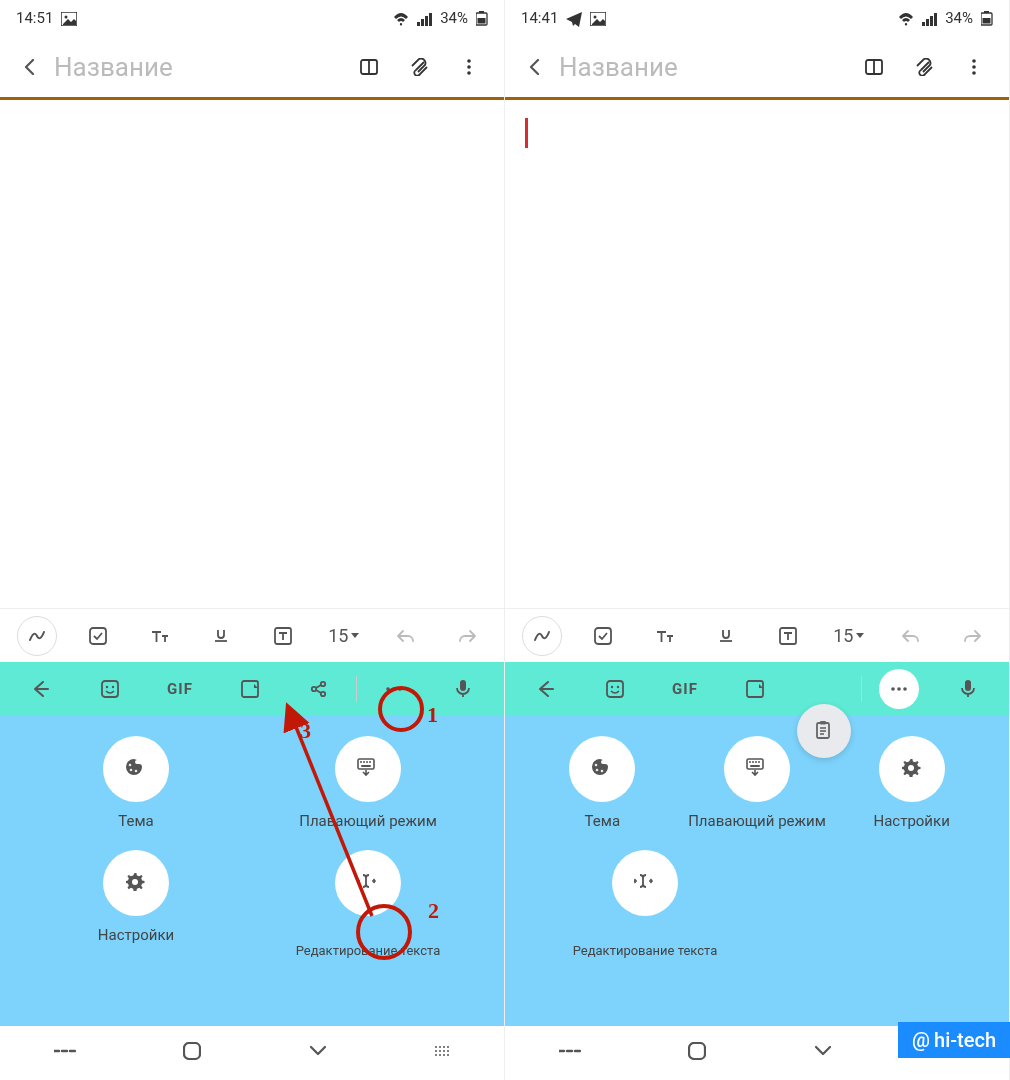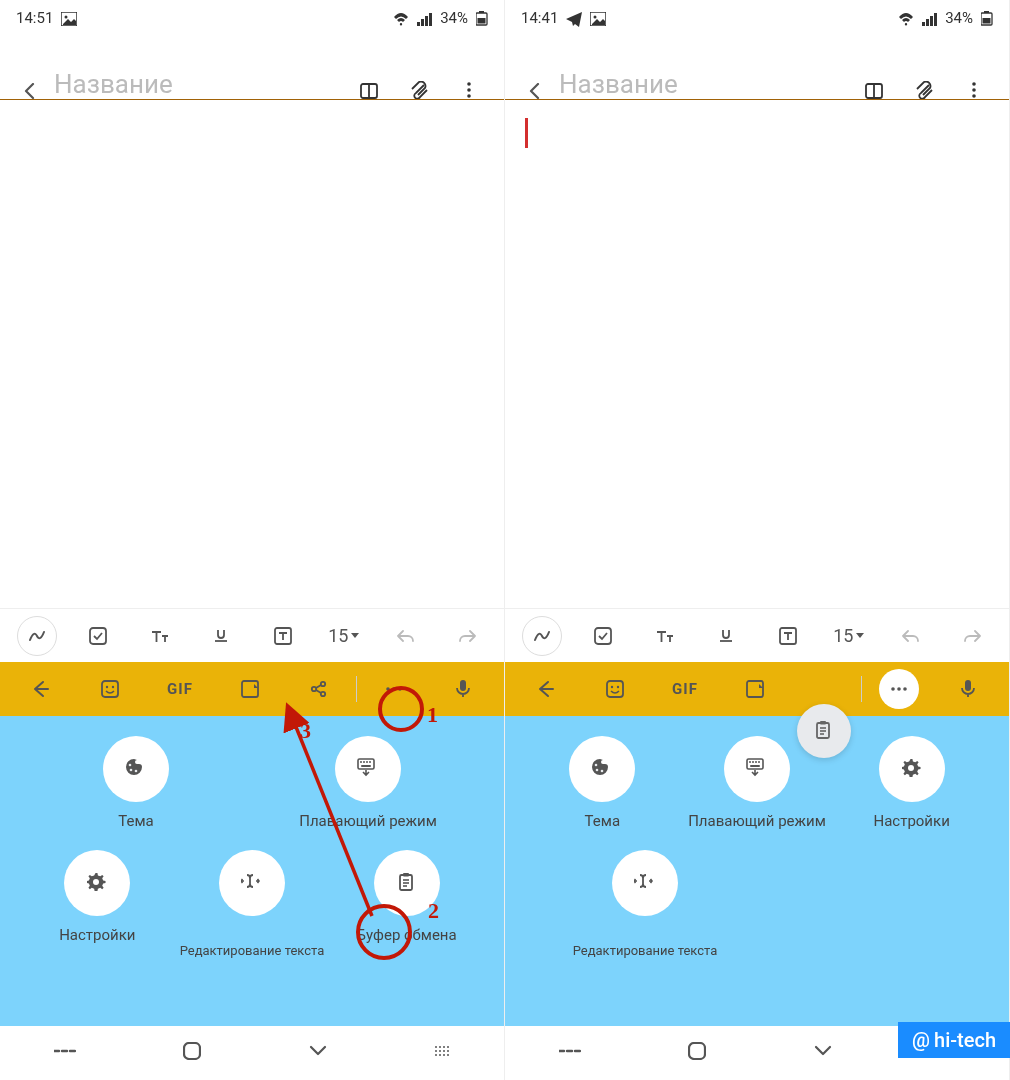--- a/index.html
+++ b/index.html
@@ -30,23 +30,23 @@
     padding: 0 16px;
     font-size: 15px;
     color: #333;
   }
   .status-left, .status-right { display: flex; align-items: center; gap: 8px; }
   .status-right svg, .status-left svg { vertical-align: middle; }
   
   .app-header {
     height: 64px;
     display: flex;
-    align-items: flex-end;
+    align-items: center;
     padding: 0 10px;
-    border-bottom: 1px solid #a16207;
+    border-bottom: 3px solid #a16207;
   }
   .back-btn { width: 40px; display:flex; justify-content:center; }
   .title {
     flex: 1;
     font-size: 26px;
     color: #bbb;
     padding-left: 4px;
   }
   .header-ico { width: 50px; display:flex; justify-content:center; color:#333; }
   
@@ -68,21 +68,21 @@
     color:#555; min-width:40px; height:40px;
   }
   .fb-circle {
     width:40px; height:40px; border:1px solid #ddd; border-radius:50%;
     display:flex; align-items:center; justify-content:center;
   }
   .fb-size { font-size:18px; color:#555; display:flex; align-items:center; }
   
   .kb-sugg {
     height: 54px;
-    background: #eab308;
+    background: #5eead4;
     display: flex;
     align-items: center;
     padding: 0 8px;
     gap: 4px;
   }
   .kb-sugg .sugg-item {
     flex:1; display:flex; justify-content:center; align-items:center;
     color:#555; height:42px;
   }
   .sugg-sep { width:1px; height:26px; background:#ccc; }
@@ -492,28 +492,20 @@
             </div>
           <div class="kb-tile-label">Настройки</div>
         </div>
         <div class="kb-tile">
           <div class="kb-tile-circle">
               <svg width="22" height="22">
                 <use href="#i-textcursor"></use>
               </svg>
             </div>
           <div class="kb-tile-label small">Редактирование текста</div>
-        </div>
-        <div class="kb-tile">
-          <div class="kb-tile-circle">
-              <svg width="20" height="20">
-                <use href="#i-clipboard"></use>
-              </svg>
-            </div>
-          <div class="kb-tile-label">Буфер обмена</div>
         </div>
       </div>
     </div>
   </div>
 
   <div class="navbar">
     <div><svg width="22" height="16">
           <use href="#i-recents"></use>
         </svg></div>
     <div><svg width="18" height="18">

